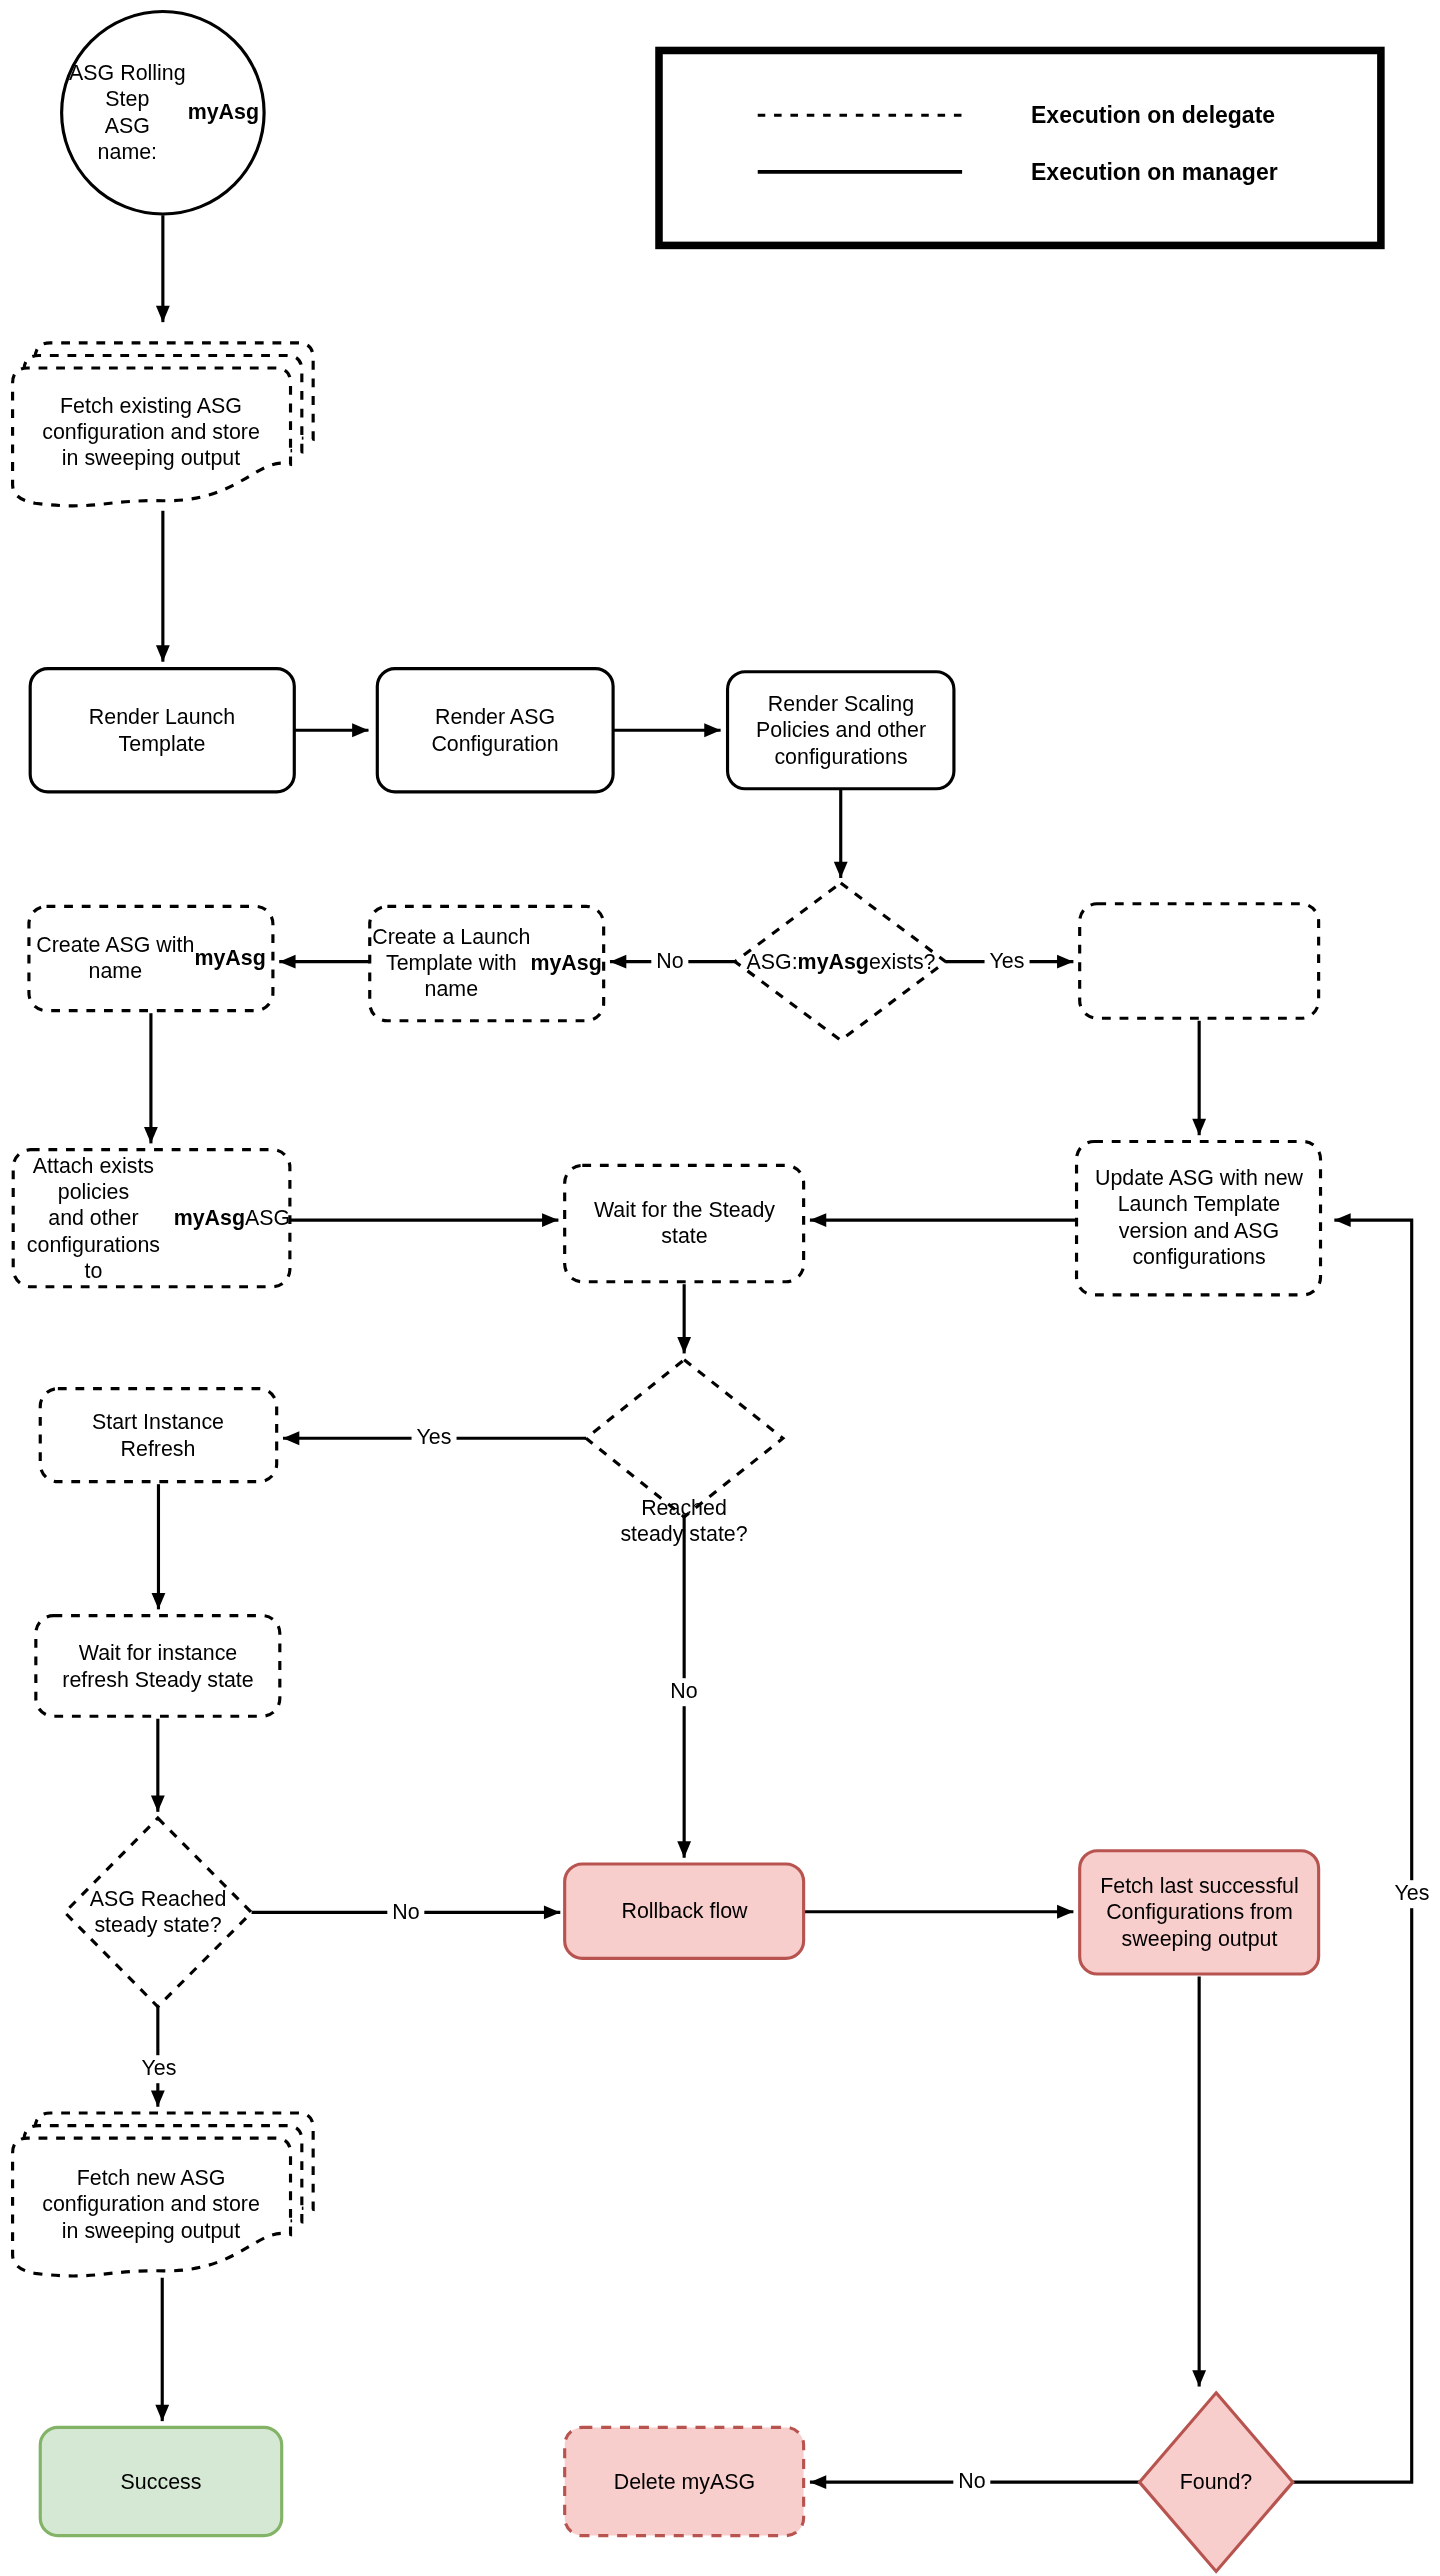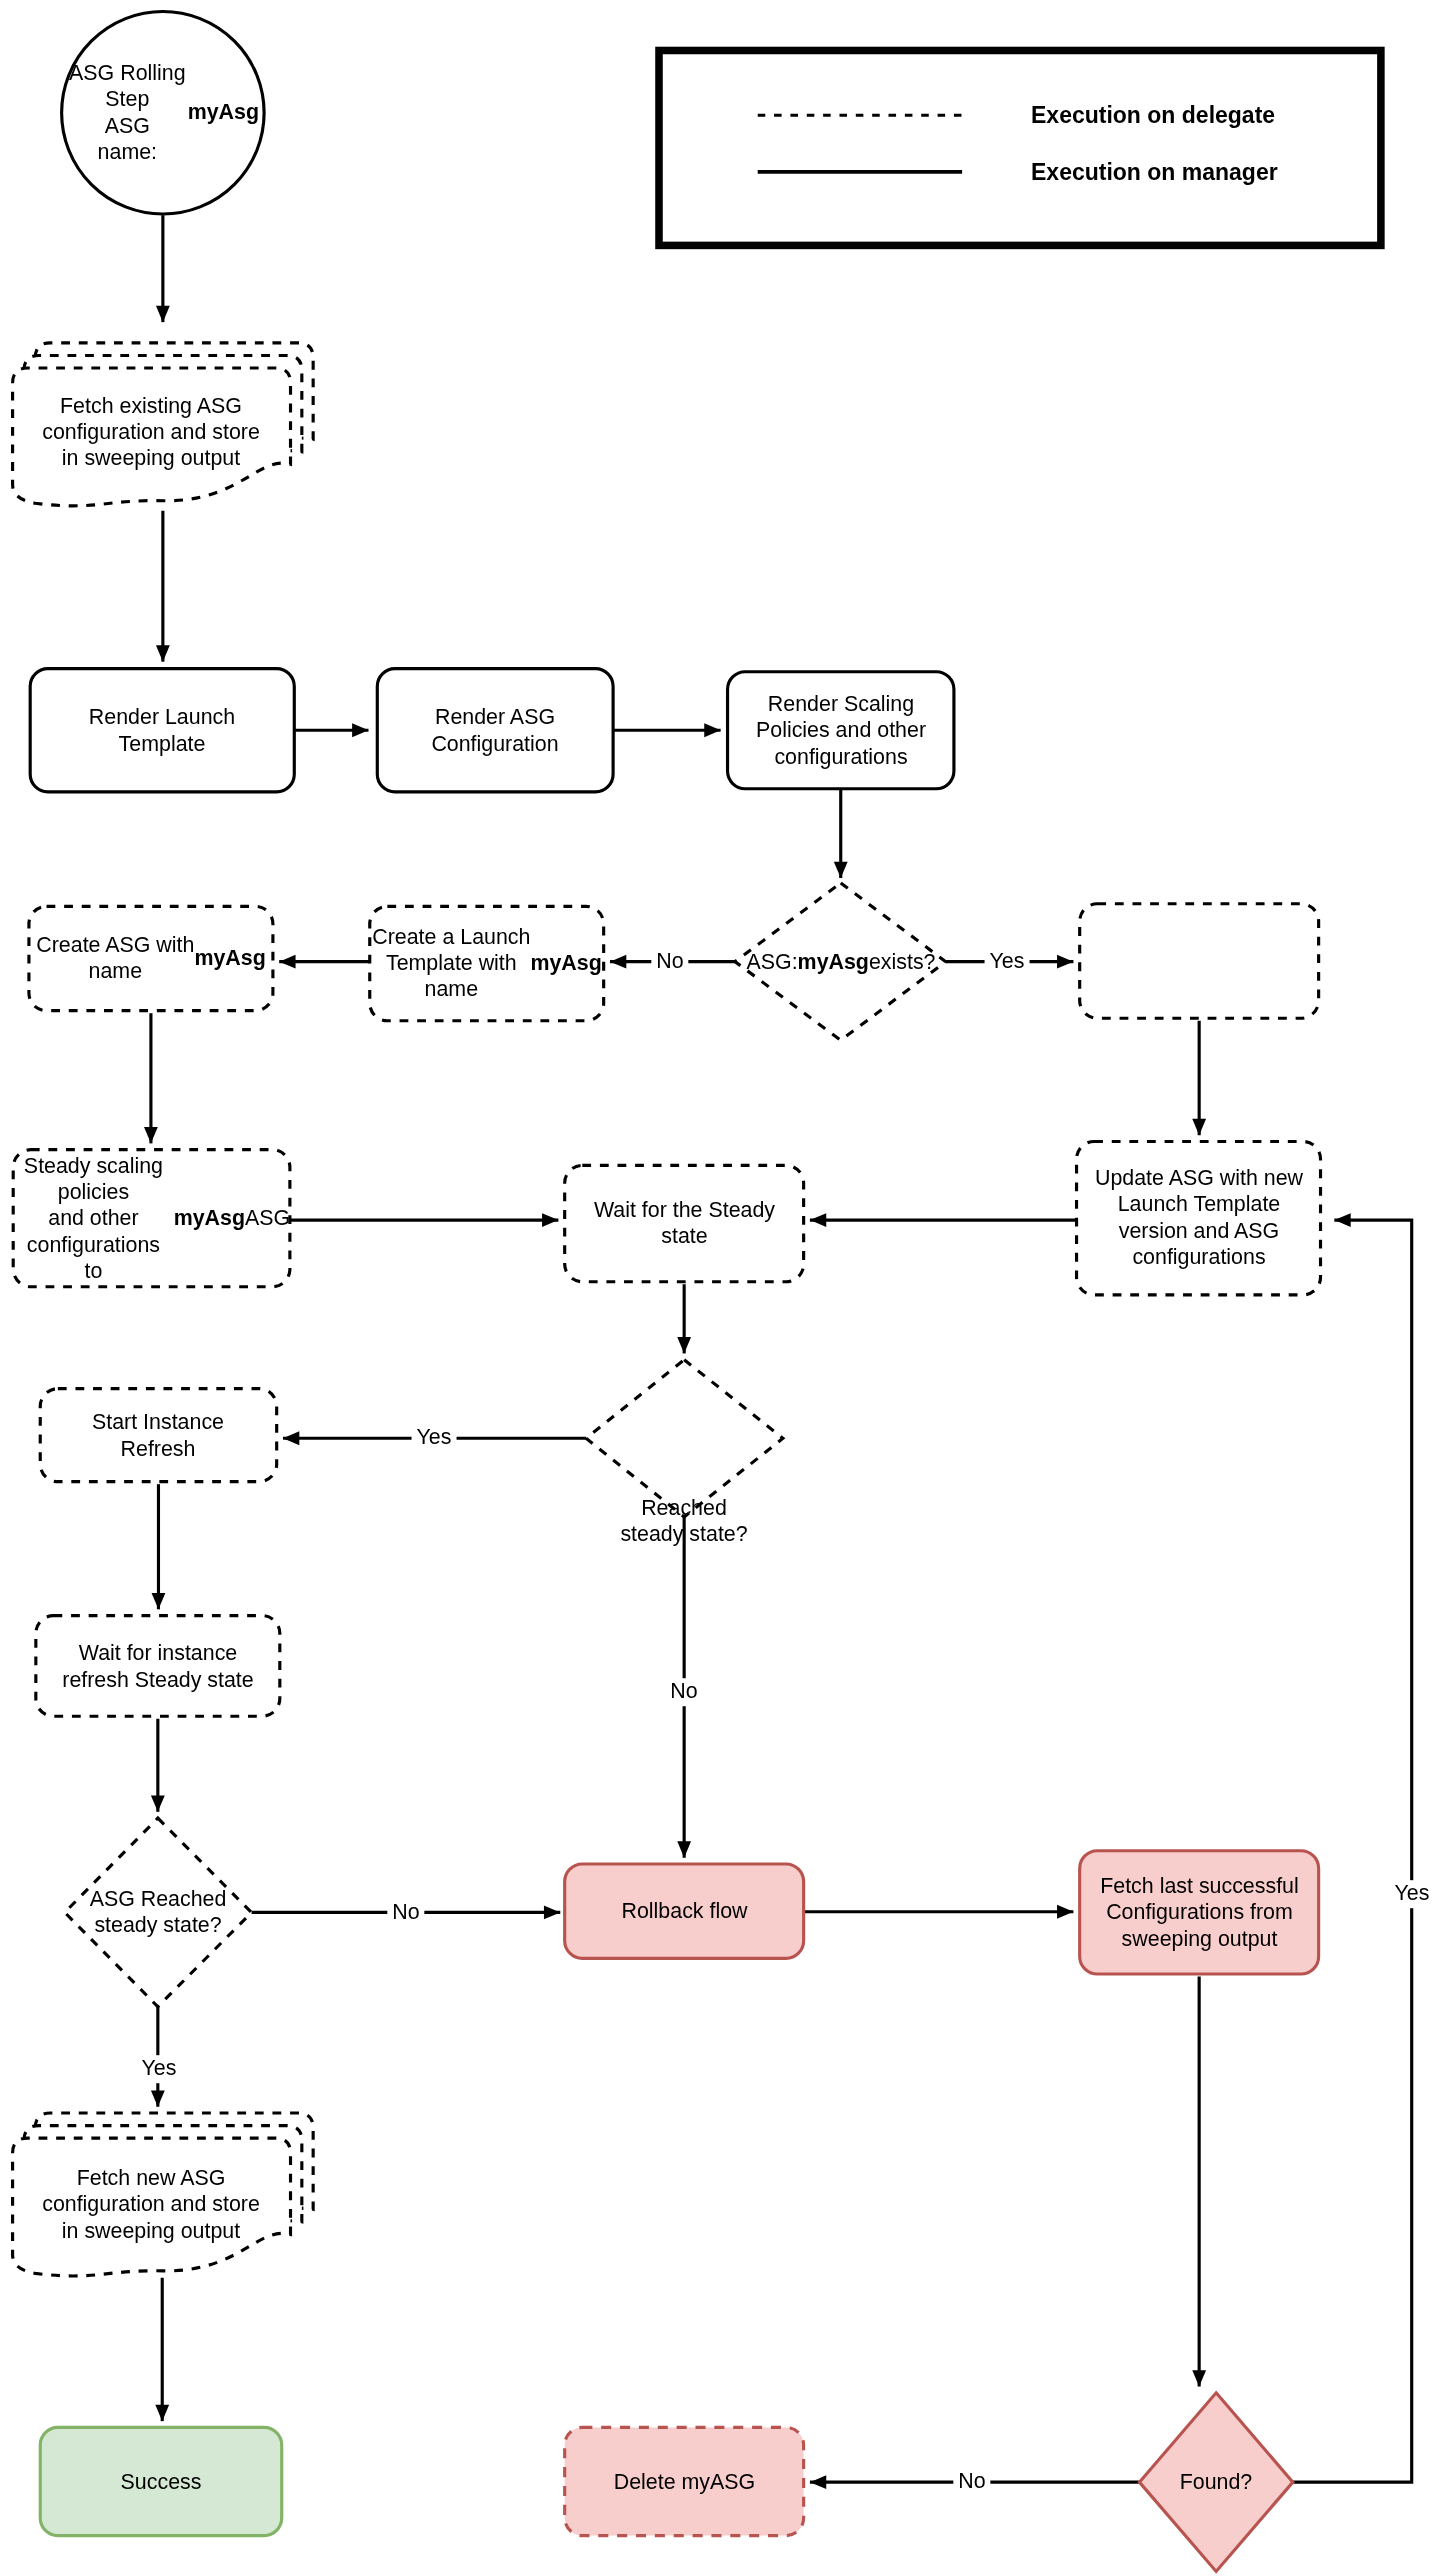--- a/index.html
+++ b/index.html
@@ -119,21 +119,21 @@
   <div class="t" style="left:728px;top:672px;width:226px;height:117px;">Render Scaling
 Policies and other
 configurations</div>
   <div class="t" style="left:753px;top:915px;width:176px;height:94px;"><span>ASG:
 </span><span class="b">myAsg</span><span> exists?</span></div>
   <div class="t" style="left:370px;top:906px;width:234px;height:114px;"><span>Create a Launch
 Template with
 name </span><span class="b">myAsg</span></div>
   <div class="t" style="left:29px;top:906px;width:244px;height:104px;"><span>Create ASG with
 name </span><span class="b">myAsg</span></div>
-  <div class="t" style="left:13.2px;top:1150px;width:277px;height:137px;"><span>Steady scaling policies
+  <div class="t" style="left:13.2px;top:1150px;width:277px;height:137px;"><span>Attach exists policies
 and other configurations
 to </span><span class="b">myAsg</span><span> ASG</span></div>
   <div class="t" style="left:565px;top:1165px;width:239px;height:116px;">Wait for the Steady
 state</div>
   <div class="t" style="left:1077px;top:1141px;width:244px;height:153px;">Update ASG with new
 Launch Template
 version and ASG
 configurations</div>
   <div class="t" style="left:602px;top:1474px;width:164px;height:94px;">Reached
 steady state?</div>

